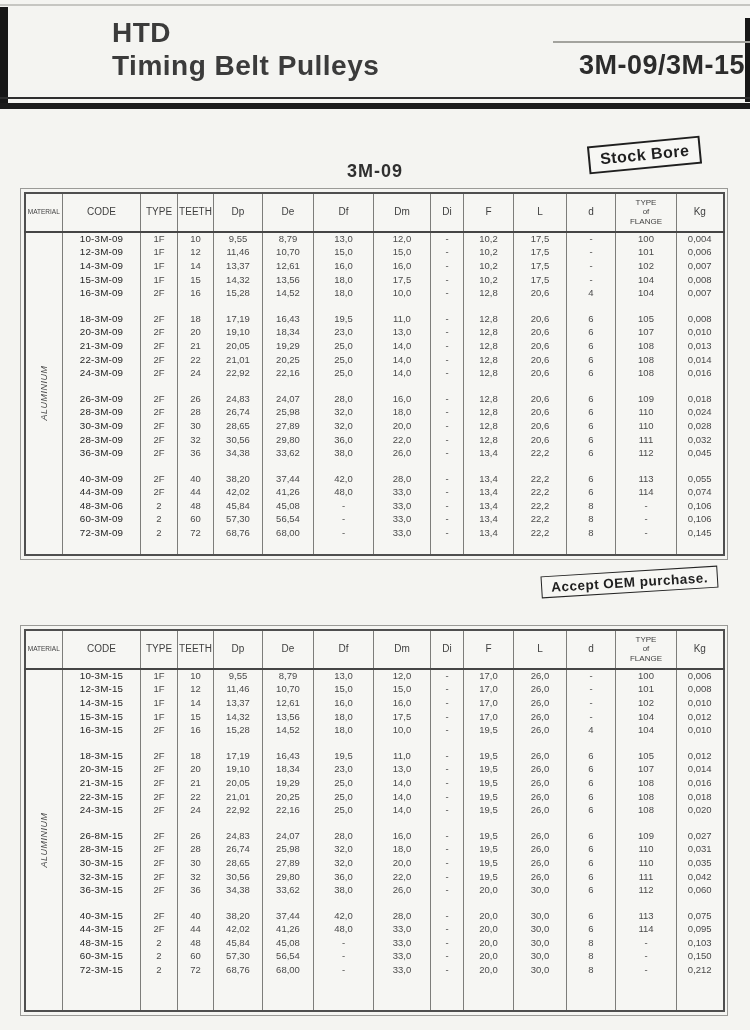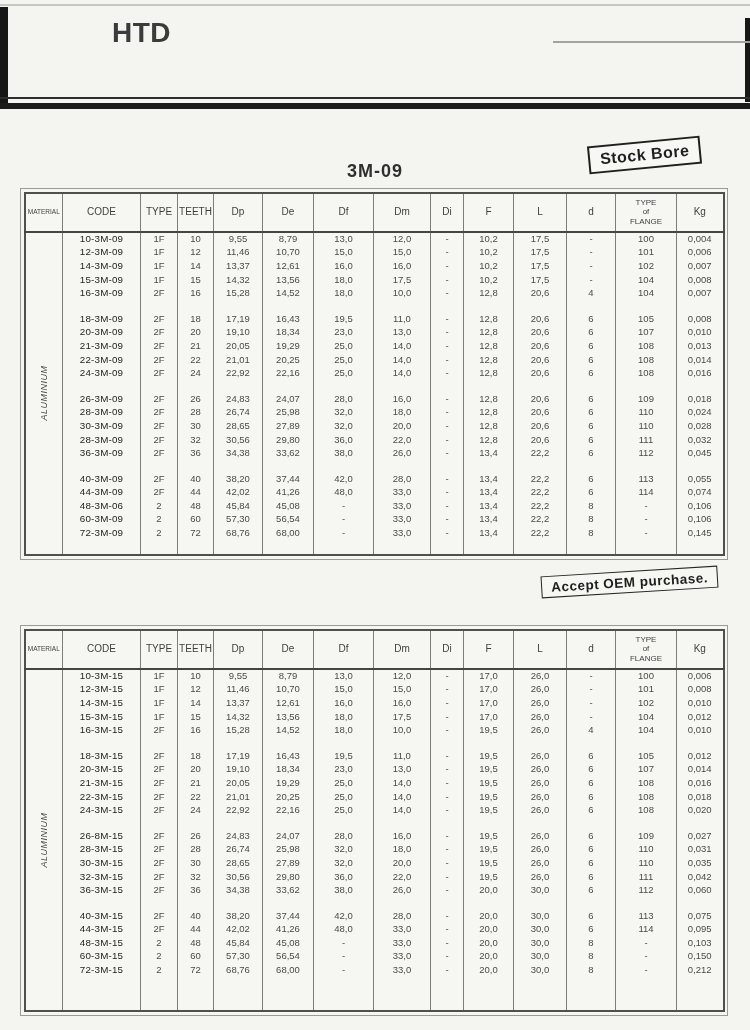--- a/index.html
+++ b/index.html
@@ -59,23 +59,25 @@
 </head>
 <body>
 
 <div id="page">
   <div class="top-line"></div>
   <div class="left-bar"></div>
   <div class="right-bar"></div>
 
   <div class="brand">
     <span>HTD</span>
+    <span>Timing Belt Pulleys</span>
   </div>
 
   <div class="model-line"></div>
+  <div class="model-code">3M-09/3M-15</div>
 
   <div class="rule-thin"></div>
   <div class="rule-thick"></div>
 
   <div class="stamp-stock">Stock Bore</div>
 
   <div class="tbl-title title-1">3M-09</div>
   <div class="wrap1 table-outer" id="table-wrap-0">
       <table class="spec-table">
         <colgroup>

